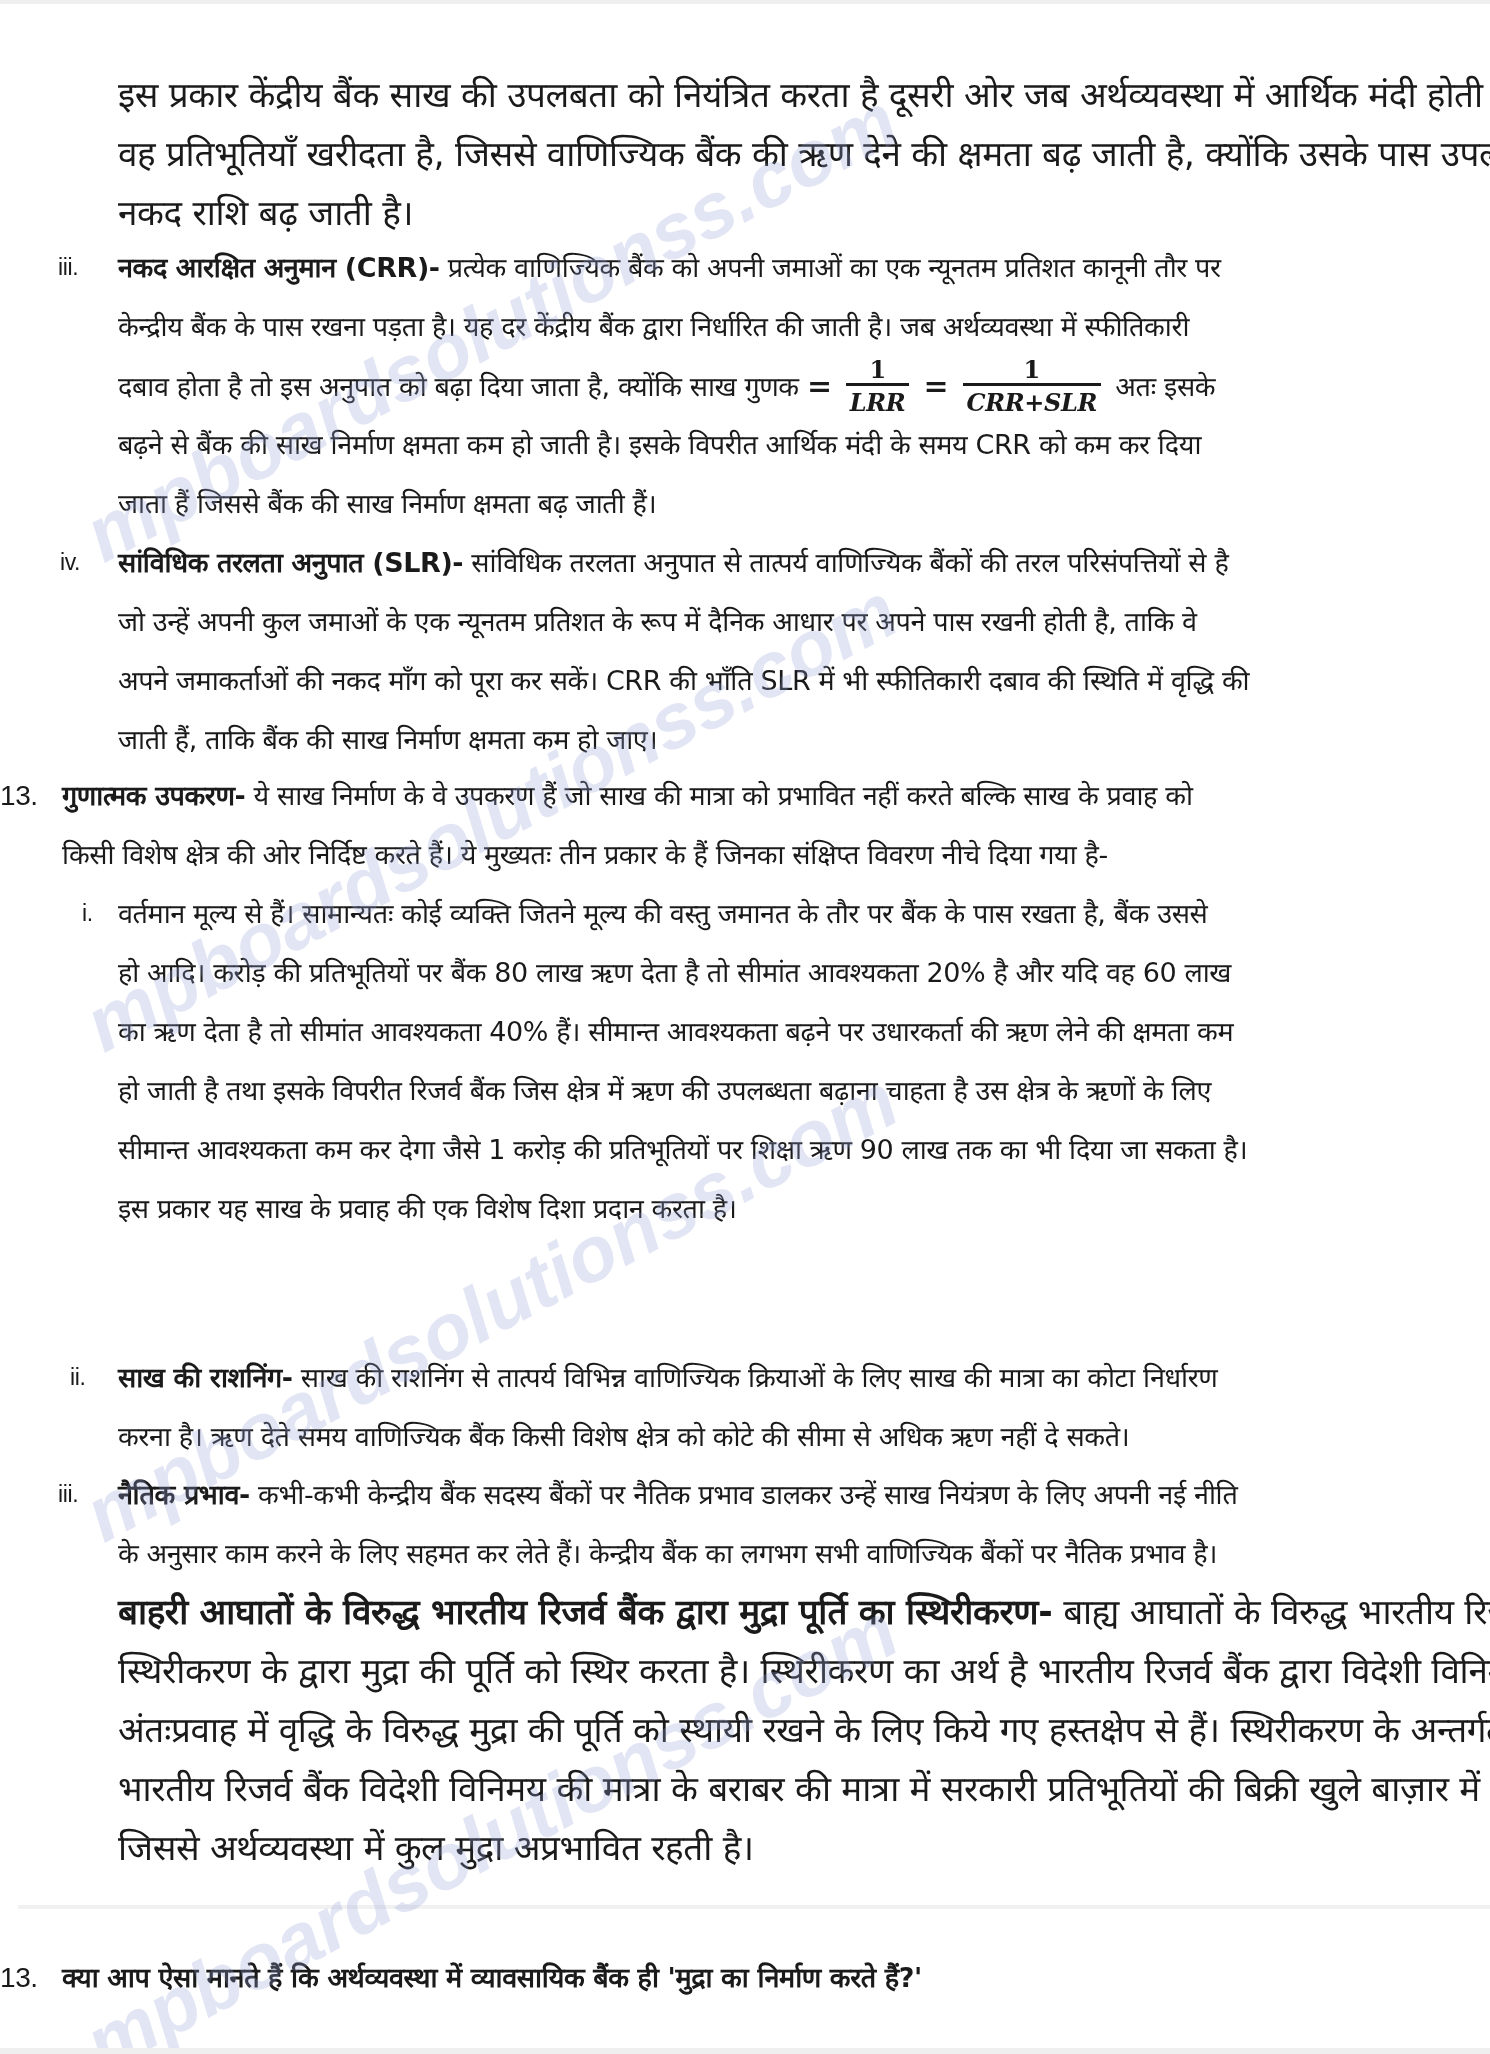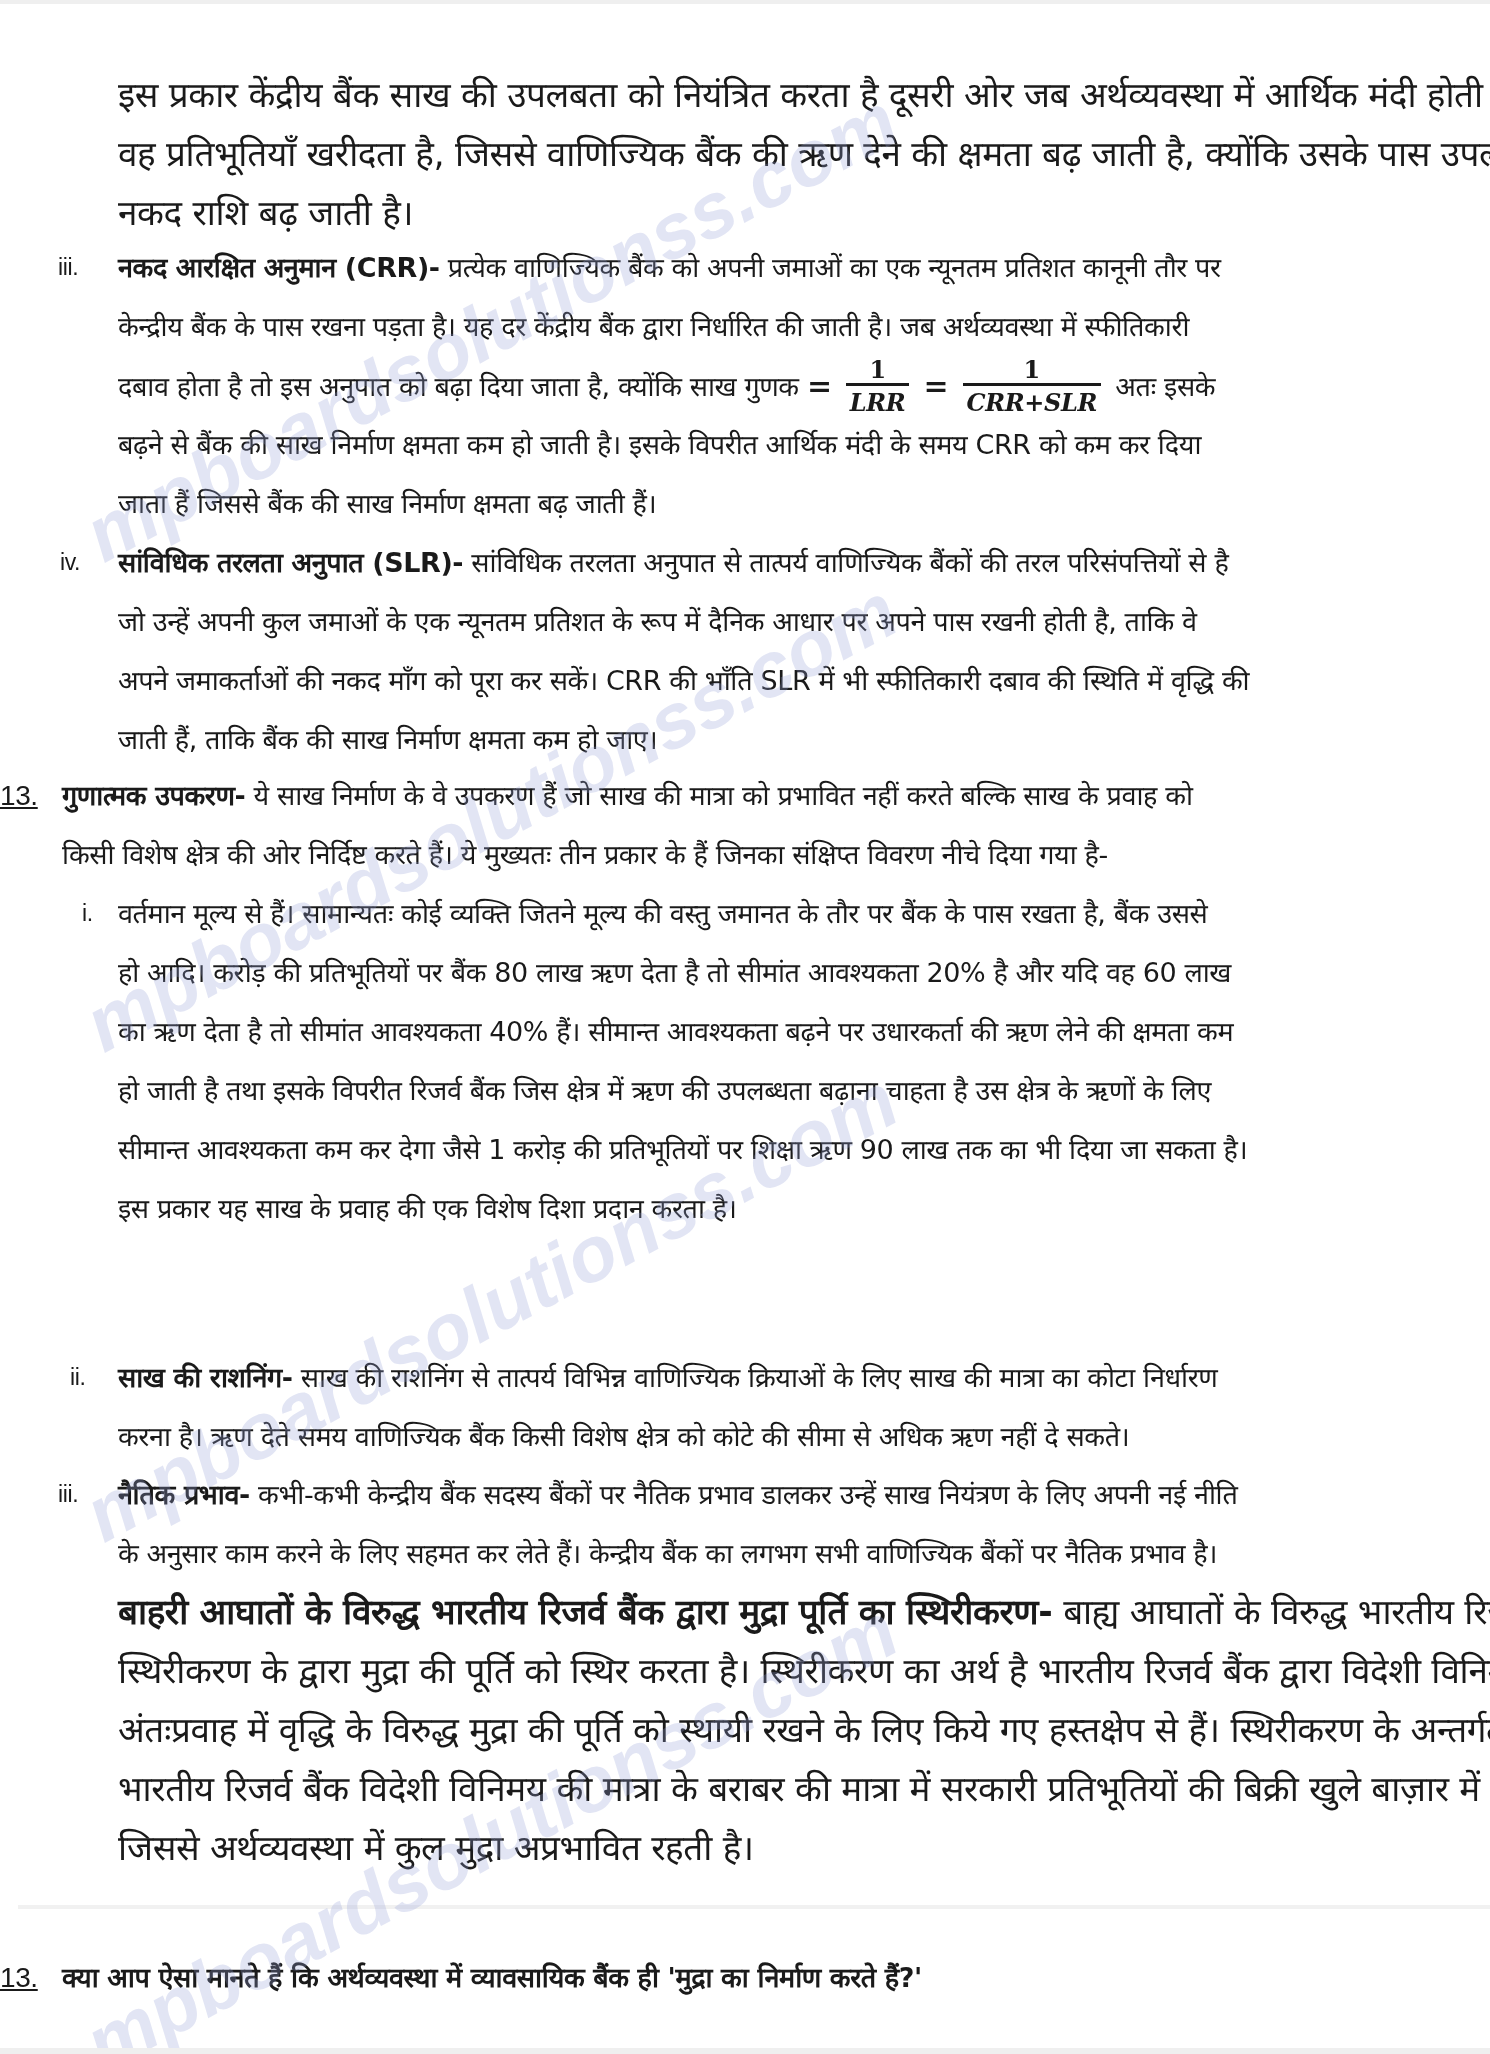--- a/index.html
+++ b/index.html
@@ -11,21 +11,21 @@
     .top-strip { position: absolute; left: 0; top: 0; width: 1490px; height: 4px; background: #efefef; }
     .content { position: absolute; left: 0; top: 0; width: 1490px; }
     .para {
       position: absolute; left: 118px; width: 1372px;
       font-size: 35px; line-height: 59px; letter-spacing: -0.4px;
     }
     .item { position: absolute; left: 0; width: 1490px; font-size: 27px; line-height: 59px; letter-spacing: -0.4px; }
     .marker { position: absolute; font-family: Liberation Sans, sans-serif; font-size: 23px; }
     .body-text { position: absolute; left: 118px; width: 1370px; }
     .heading { font-weight: bold; }
-    .num-marker { position: absolute; left: 0; font-family: "Liberation Sans", sans-serif; font-size: 28px; text-decoration: underline; }
+    .num-marker { position: absolute; left: 0; font-family: "Liberation Sans", sans-serif; font-size: 28px; }
     .frac { display: inline-block; vertical-align: middle; text-align: center; font-family: "DejaVu Serif", "Liberation Serif", serif; font-weight: bold; font-style: italic; font-size: 24px; line-height: 26px; margin: 0 6px; }
     .frac .num { display: block; border-bottom: 3px solid #1a1a1a; padding: 0 4px; font-style: normal; }
     .frac .den { display: block; padding: 4px 4px; }
     .eq { font-family: "DejaVu Serif", serif; font-weight: bold; font-size: 30px; }
     .watermark {
       position: absolute; font-family: "Liberation Sans", sans-serif; font-weight: bold; font-style: italic;
       font-size: 78px; color: rgba(150, 160, 215, 0.28); transform: rotate(-28deg); transform-origin: left top; white-space: nowrap;
       pointer-events: none;
     }
     .divider { position: absolute; left: 18px; width: 1472px; height: 4px; background: #f1f1f1; }

